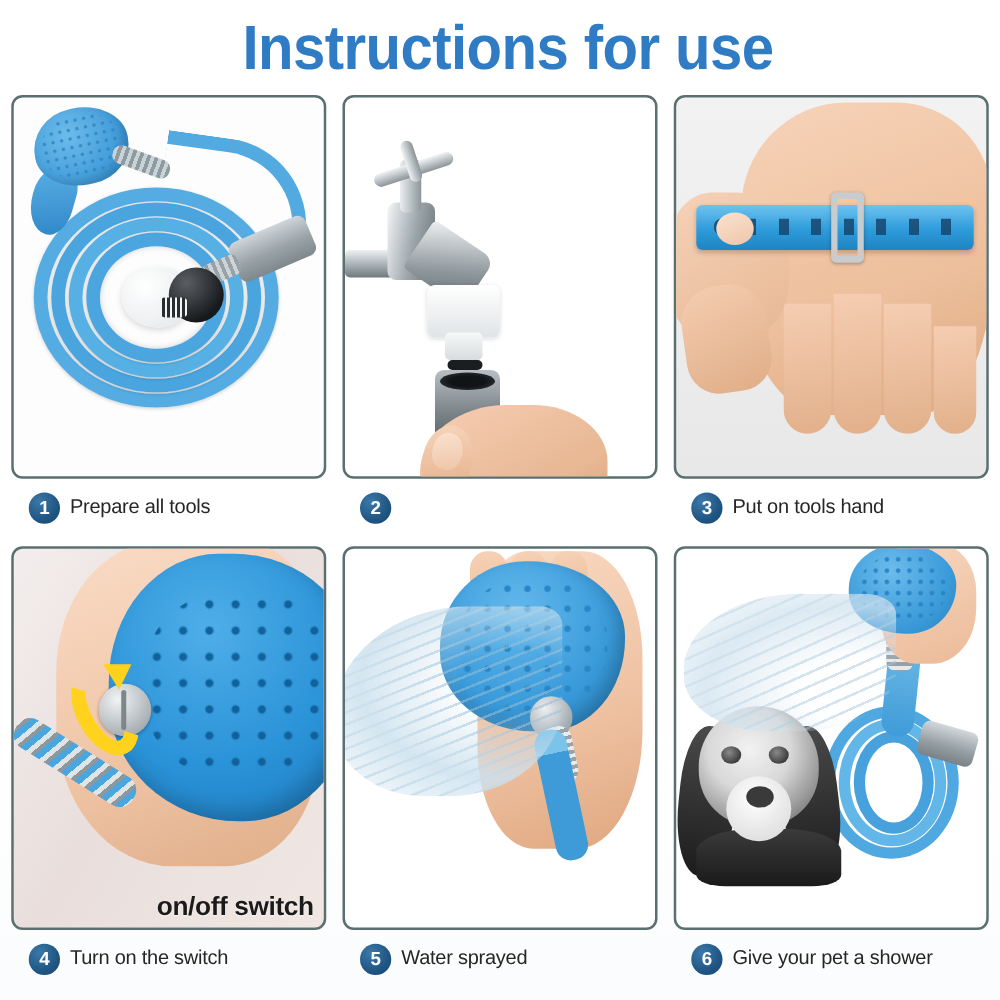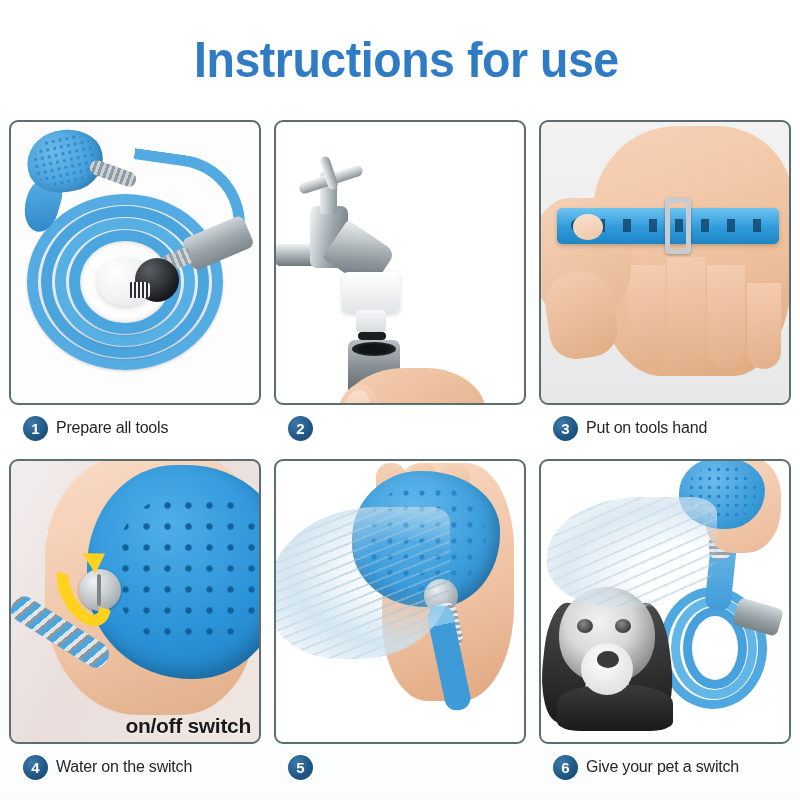--- a/index.html
+++ b/index.html
@@ -18,21 +18,21 @@
     width: 800px;
     height: 800px;
     background: linear-gradient(180deg, #ffffff 0%, #ffffff 72%, #fbfcfd 100%);
     position: relative;
     display: flex;
     flex-direction: column;
   }
 
   
   .title-bar {
-    height: 120px;
+    height: 76px;
     display: flex;
     align-items: center;
     justify-content: center;
     flex: 0 0 auto;
     margin-left: 12px;
   }
   .title {
     font-family: "Liberation Sans Narrow", "Liberation Sans", sans-serif;
     font-size: 50px;
     font-weight: bold;
@@ -662,40 +662,41 @@
           <div class="pad"></div>
           <div class="flexhose"></div>
           <div class="switch"></div>
           <div class="arrow-arc"></div>
           <div class="arrow-head"></div>
         </div>
         <div class="note">on/off switch</div>
       </div>
       <div class="caption">
         <div class="num">4</div>
-        <div class="cap-text">Water on the switch</div>
+        <div class="cap-text">Turn on the switch</div>
       </div>
     </div>
 
     <div class="step">
       <div class="photo p5">
         <div class="scene">
           <div class="palm"></div>
           <div class="pfinger pf1"></div>
           <div class="pfinger pf2"></div>
           <div class="pfinger pf3"></div>
           <div class="brush5"></div>
           <div class="switch5"></div>
           <div class="spring5"></div>
           <div class="hose5"></div>
           <div class="spray"></div>
         </div>
       </div>
       <div class="caption">
         <div class="num">5</div>
+        <div class="cap-text">Water sprayed</div>
       </div>
     </div>
 
     <div class="step">
       <div class="photo p6">
         <div class="scene">
           <div class="coil6 k1"></div>
           <div class="coil6 k2"></div>
           <div class="coil6 k3"></div>
           <div class="up6"></div>
@@ -709,18 +710,18 @@
           <div class="dog-head"></div>
           <div class="dog-eye e1"></div>
           <div class="dog-eye e2"></div>
           <div class="dog-muzzle"></div>
           <div class="dog-nose"></div>
           <div class="spray6"></div>
         </div>
       </div>
       <div class="caption">
         <div class="num">6</div>
-        <div class="cap-text">Give your pet a switch</div>
+        <div class="cap-text">Give your pet a shower</div>
       </div>
     </div>
 
   </div>
 </div>
 
 </body></html>

